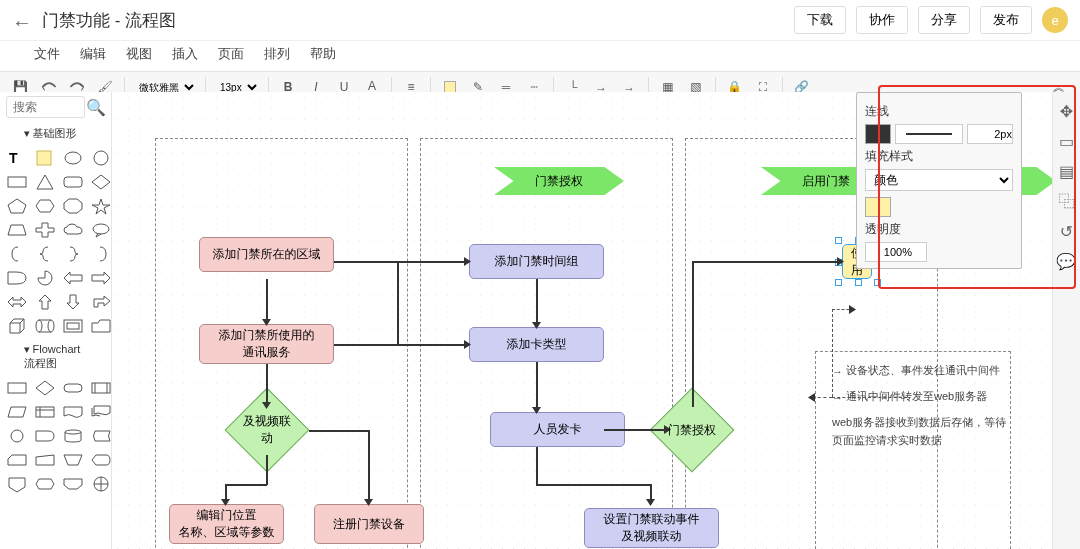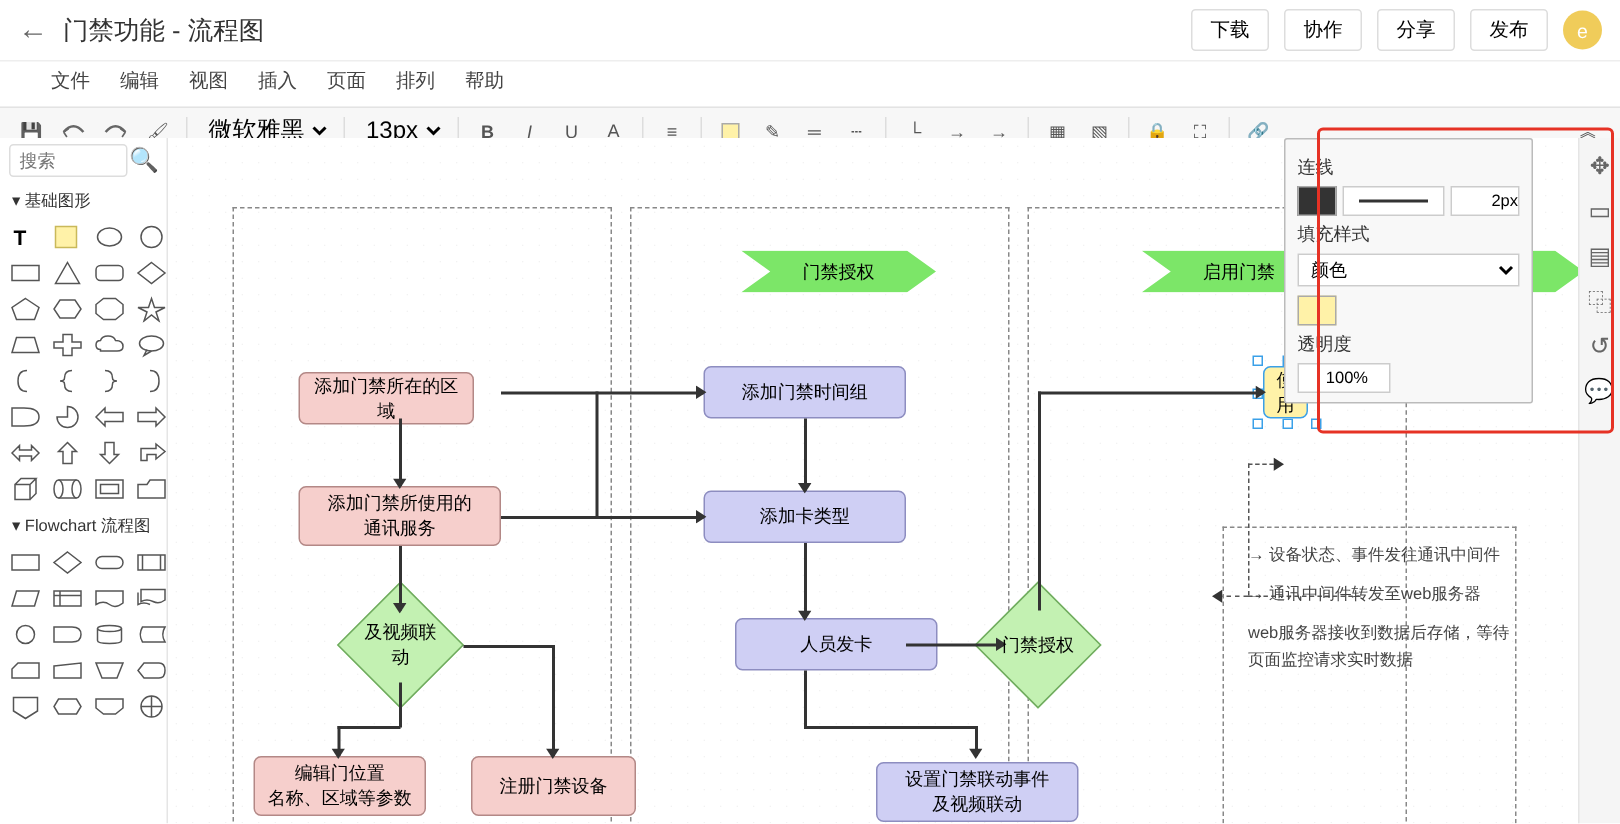--- a/index.html
+++ b/index.html
@@ -14,30 +14,30 @@
 .header-btn.pub { background: #fff; }
 .avatar { width: 26px; height: 26px; border-radius: 50%; background: #f0cc5a; color: #fff; display: flex; align-items: center; justify-content: center; font-size: 13px; }
 
 .menubar { display: flex; gap: 20px; padding: 4px 34px 8px; font-size: 13px; color: #444; }
 .menubar span { cursor: pointer; }
 
 
 .toolbar { display: flex; align-items: center; padding: 4px 10px; border-top: 1px solid #e3e3e3; border-bottom: 1px solid #e3e3e3; background: #f7f7f7; gap: 6px; font-size: 12px; }
 .tb-btn { width: 22px; height: 22px; display: flex; align-items: center; justify-content: center; color: #555; cursor: pointer; border-radius: 2px; }
 .tb-sep { width: 1px; height: 20px; background: #ddd; margin: 0 2px; }
-.tb-select { border: none; background: transparent; font-size: 16px; padding: 2px; cursor: pointer; }
+.tb-select { border: none; background: transparent; font-size: 10px; padding: 2px; cursor: pointer; }
 .tb-right { margin-left: auto; display: flex; align-items: center; }
 
 
 .workspace { position: absolute; top: 92px; bottom: 0; left: 0; right: 0; display: flex; }
 .left-panel { width: 112px; border-right: 1px solid #e5e5e5; background: #fff; overflow: hidden; }
 .search-wrap { padding: 4px 6px; display: flex; align-items: center; gap: 2px; }
 .search-wrap input { flex: 1; width: 100%; border: 1px solid #ddd; border-radius: 3px; padding: 3px 6px; font-size: 12px; }
 .search-wrap .mag { width: 18px; height: 18px; display: flex; align-items:center; justify-content:center; color:#888;}
-.section-title { font-size: 11px; padding: 4px 8px; color: #333; cursor: pointer; }
+.section-title { font-size: 11px; padding: 4px 24px; color: #333; cursor: pointer; }
 .shape-grid { display: grid; grid-template-columns: repeat(4, 26px); gap: 2px 2px; padding: 2px 4px; }
 .shp { width: 26px; height: 22px; display: flex; align-items: center; justify-content: center; cursor: pointer; }
 .shp svg { width: 22px; height: 18px; }
 
 
 .canvas-wrap { flex: 1; position: relative; background: #fff; background-image: radial-gradient(#e8e8e8 0.5px, transparent 0.5px); background-size: 11px 11px; overflow: hidden; }
 .canvas { position: absolute; top: 0; left: 0; width: 100%; height: 100%; }
 
 
 .right-rail { width: 28px; border-left: 1px solid #e5e5e5; background: #f5f5f5; display: flex; flex-direction: column; align-items: center; gap: 8px; padding-top: 8px; }
@@ -449,21 +449,21 @@
       <div style="position:absolute;left:703px;top:259px;width:196px;height:208px;border:1px dashed #888"></div>
 
       <div class="node chev-shape" style="left:382px;top:75px;width:130px;height:28px">
           <span>门禁授权</span>
         </div>
       <div class="node chev-shape" style="left:649px;top:75px;width:130px;height:28px">
           <span>启用门禁</span>
         </div>
       <div class="node chev-shape" style="left:814px;top:75px;width:130px;height:28px"></div>
 
-      <div class="node box-pink" style="left:87px;top:156px;width:117px;height:35px">
+      <div class="node box-pink" style="left:87px;top:145px;width:135px;height:35px">
           <span>添加门禁所在的区域</span>
         </div>
       <div class="node box-pink" style="left:87px;top:232px;width:135px;height:40px;white-space:pre-line"><span>添加门禁所使用的
 通讯服务</span></div>
       <div class="node" style="left:125px;top:308px;width:60px;height:60px">
         <div class="diamond" style="width:60px;height:60px;position:absolute"></div>
         <span style="position:relative;z-index:1">及视频联动</span>
       </div>
       <div class="node box-pink" style="left:57px;top:412px;width:115px;height:40px;white-space:pre-line"><span>编辑门位置
 名称、区域等参数</span></div>

